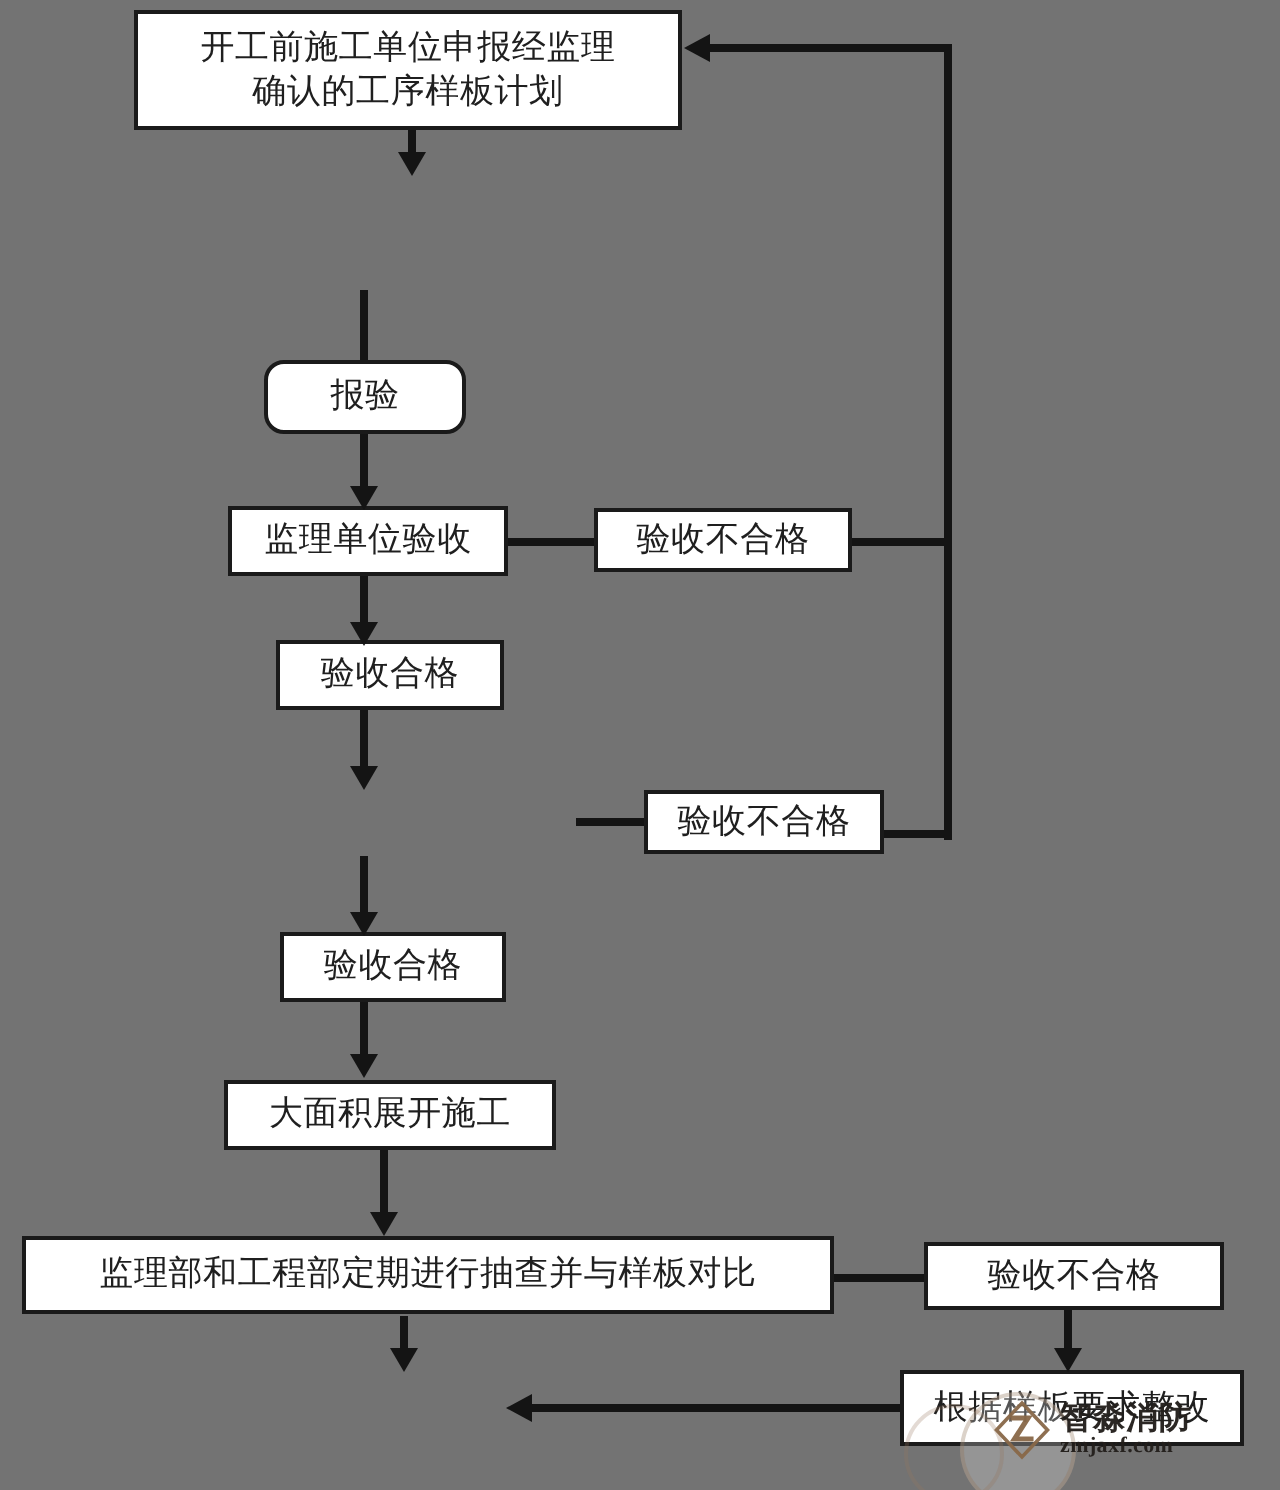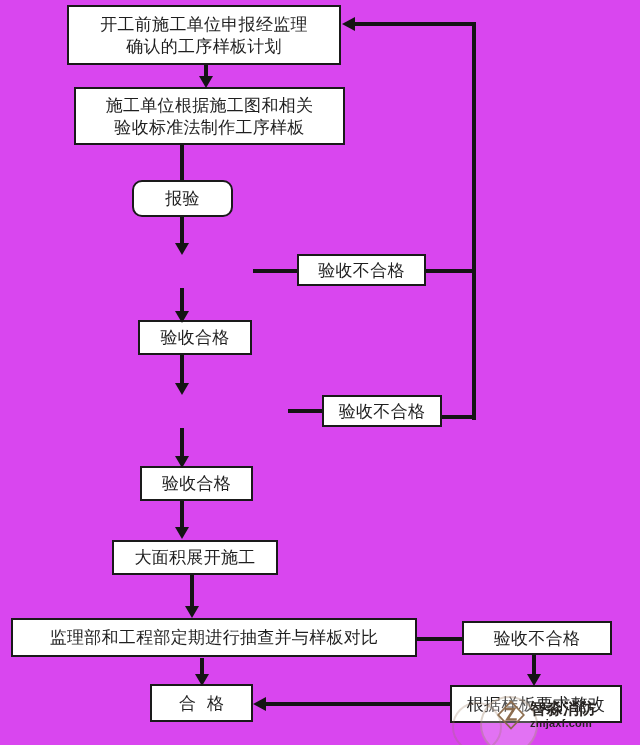--- a/index.html
+++ b/index.html
@@ -5,21 +5,21 @@
 <style>
   html,body{margin:0;padding:0;background:#ffffff;}
   body{
     font-family:"DejaVu Sans","Liberation Sans",sans-serif;
     -webkit-font-smoothing:antialiased;
   }
   #canvas{
     position:relative;
     width:640px;
     height:745px;
-    background:#d946ef;
+    background:#737373;
     overflow:hidden;
   }
   
   .node{
     position:absolute;
     box-sizing:border-box;
     border:2px solid #1a1a1a;
     background:#ffffff;
     display:flex;
     align-items:center;
@@ -94,21 +94,21 @@
     flex-direction:column;
     line-height:1.05;
   }
   .wm-cn{
     font-size:16px;
     font-weight:bold;
     color:#231f1c;
     letter-spacing:0.5px;
   }
   .wm-url{
-    font-family:Liberation Sans, sans-serif;
+    font-family:Liberation Serif, serif;
     font-size:11px;
     font-weight:bold;
     color:#231f1c;
     letter-spacing:0.2px;
   }
 </style>
 </head>
 <body>
 
 <div id="canvas">
@@ -156,42 +156,40 @@
 
   <div class="line vline" style="left:532px;top:655px;height:22px;"></div>
   <div class="arrow arrow-down" style="left:527px;top:674px;"></div>
 
   <div class="line hline" style="left:266px;top:702px;width:185px;"></div>
   <div class="arrow arrow-left" style="left:253px;top:697px;"></div>
 
   <div class="node" style="left:67px;top:5px;width:274px;height:60px;">开工前施工单位申报经监理
 确认的工序样板计划</div>
 
-  <div class="node" style="left:74px;top:87px;width:271px;height:58px;">施工单位根据施工图和相关
-验收标准法制作工序样板</div>
 
   <div class="node" style="left:132px;top:180px;width:101px;height:37px;border-radius:10px;">报验</div>
 
+  <div class="node" style="left:114px;top:253px;width:140px;height:35px;">监理单位验收</div>
 
   <div class="node" style="left:297px;top:254px;width:129px;height:32px;">验收不合格</div>
 
   <div class="node" style="left:138px;top:320px;width:114px;height:35px;">验收合格</div>
 
 
   <div class="node" style="left:322px;top:395px;width:120px;height:32px;">验收不合格</div>
 
   <div class="node" style="left:140px;top:466px;width:113px;height:35px;">验收合格</div>
 
   <div class="node" style="left:11px;top:618px;width:406px;height:39px;">监理部和工程部定期进行抽查并与样板对比</div>
 
   <div class="node" style="left:112px;top:540px;width:166px;height:35px;">大面积展开施工</div>
 
   <div class="node" style="left:462px;top:621px;width:150px;height:34px;">验收不合格</div>
 
-  <div class="node wide-space" style="left:150px;top:684px;width:103px;height:38px;">合格</div>
 
   <div class="node" style="left:450px;top:685px;width:172px;height:38px;">根据样板要求整改</div>
 
   <div id="watermark" style="left:496px;top:700px;">
     <div id="wm-ring"></div>
     <div id="wm-ring2"></div>
     <div class="wm-logo">
       <svg viewBox="0 0 40 40" width="30" height="30" aria-hidden="true">
         <polygon points="20,2 37,20 20,38 3,20" fill="none" stroke="#8a6a4a" stroke-width="2.4"></polygon>
         <path d="M14 12 L24 12 L15 26 L26 26" fill="none" stroke="#8a6a4a" stroke-width="3.4" stroke-linecap="square"></path>

